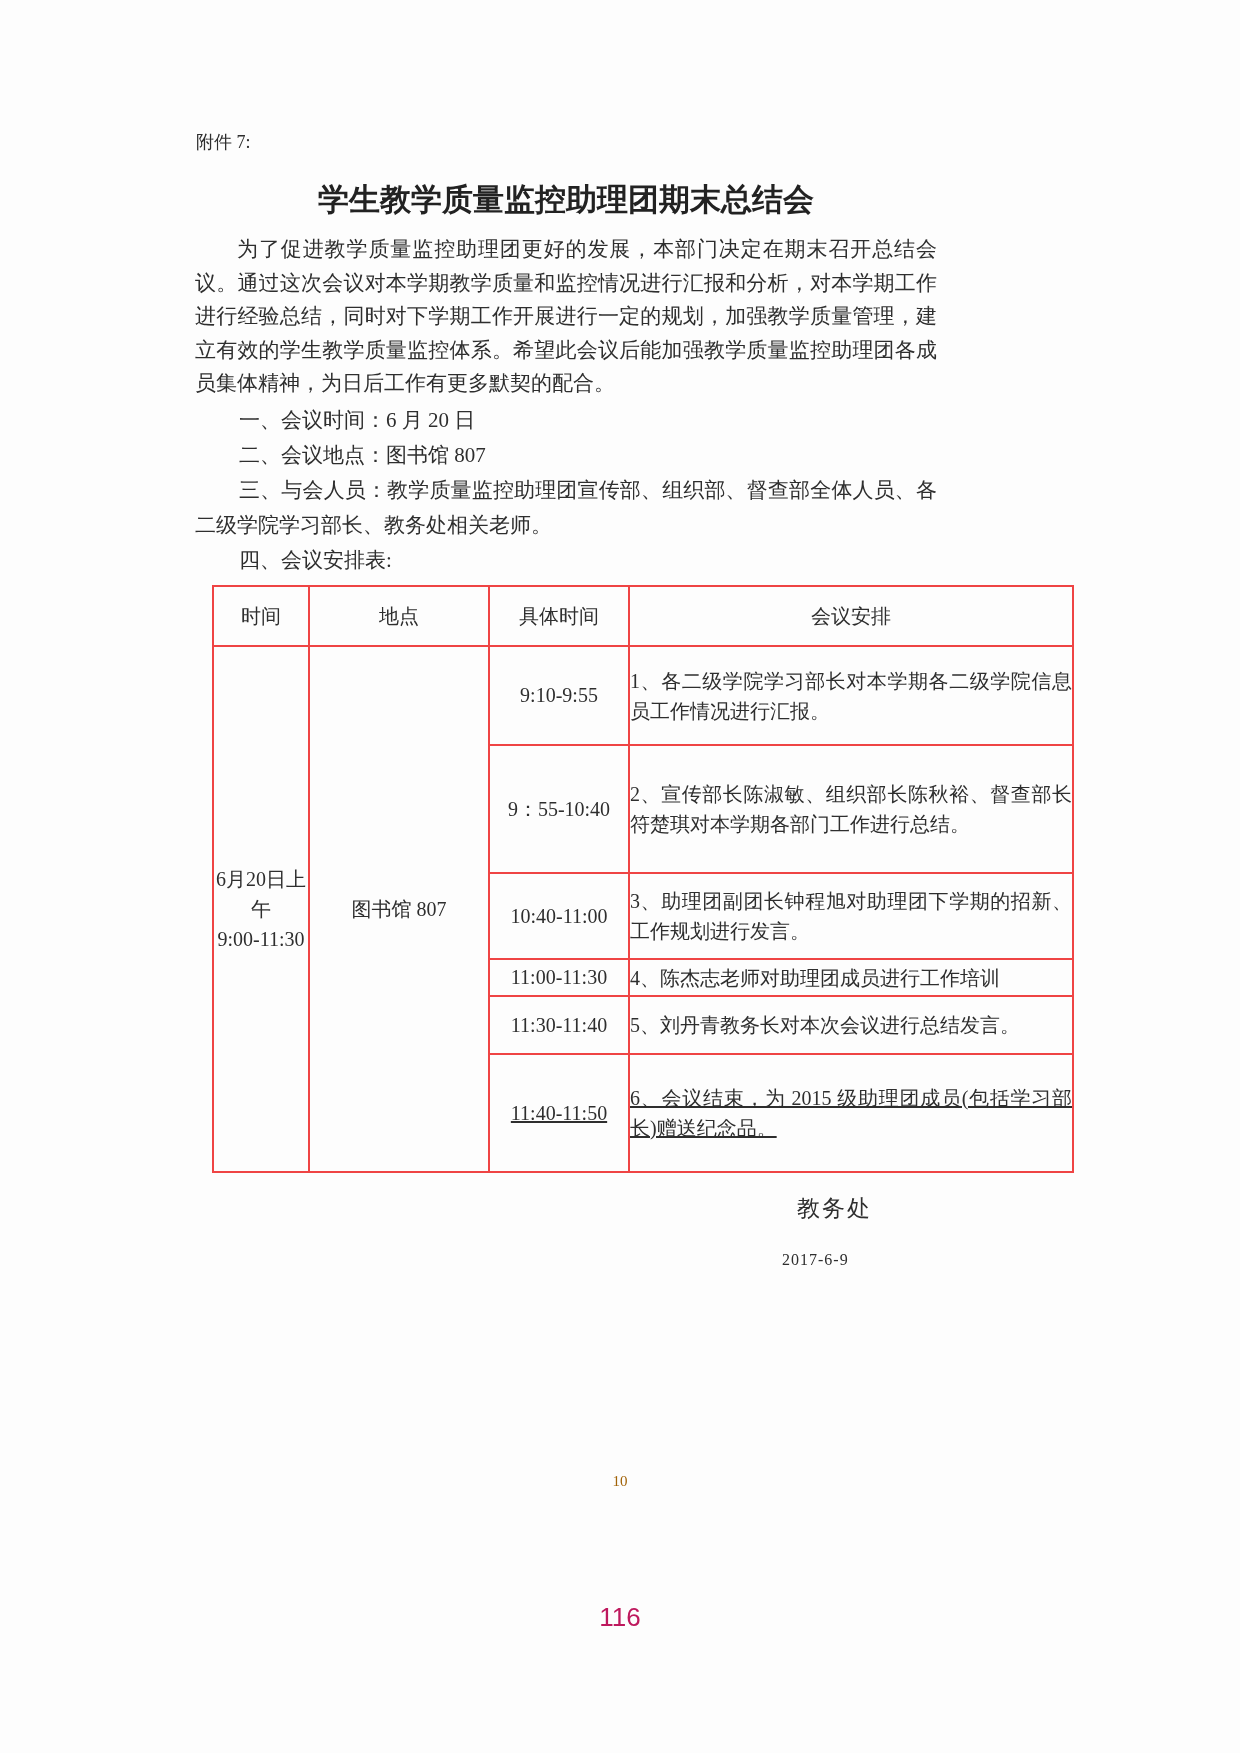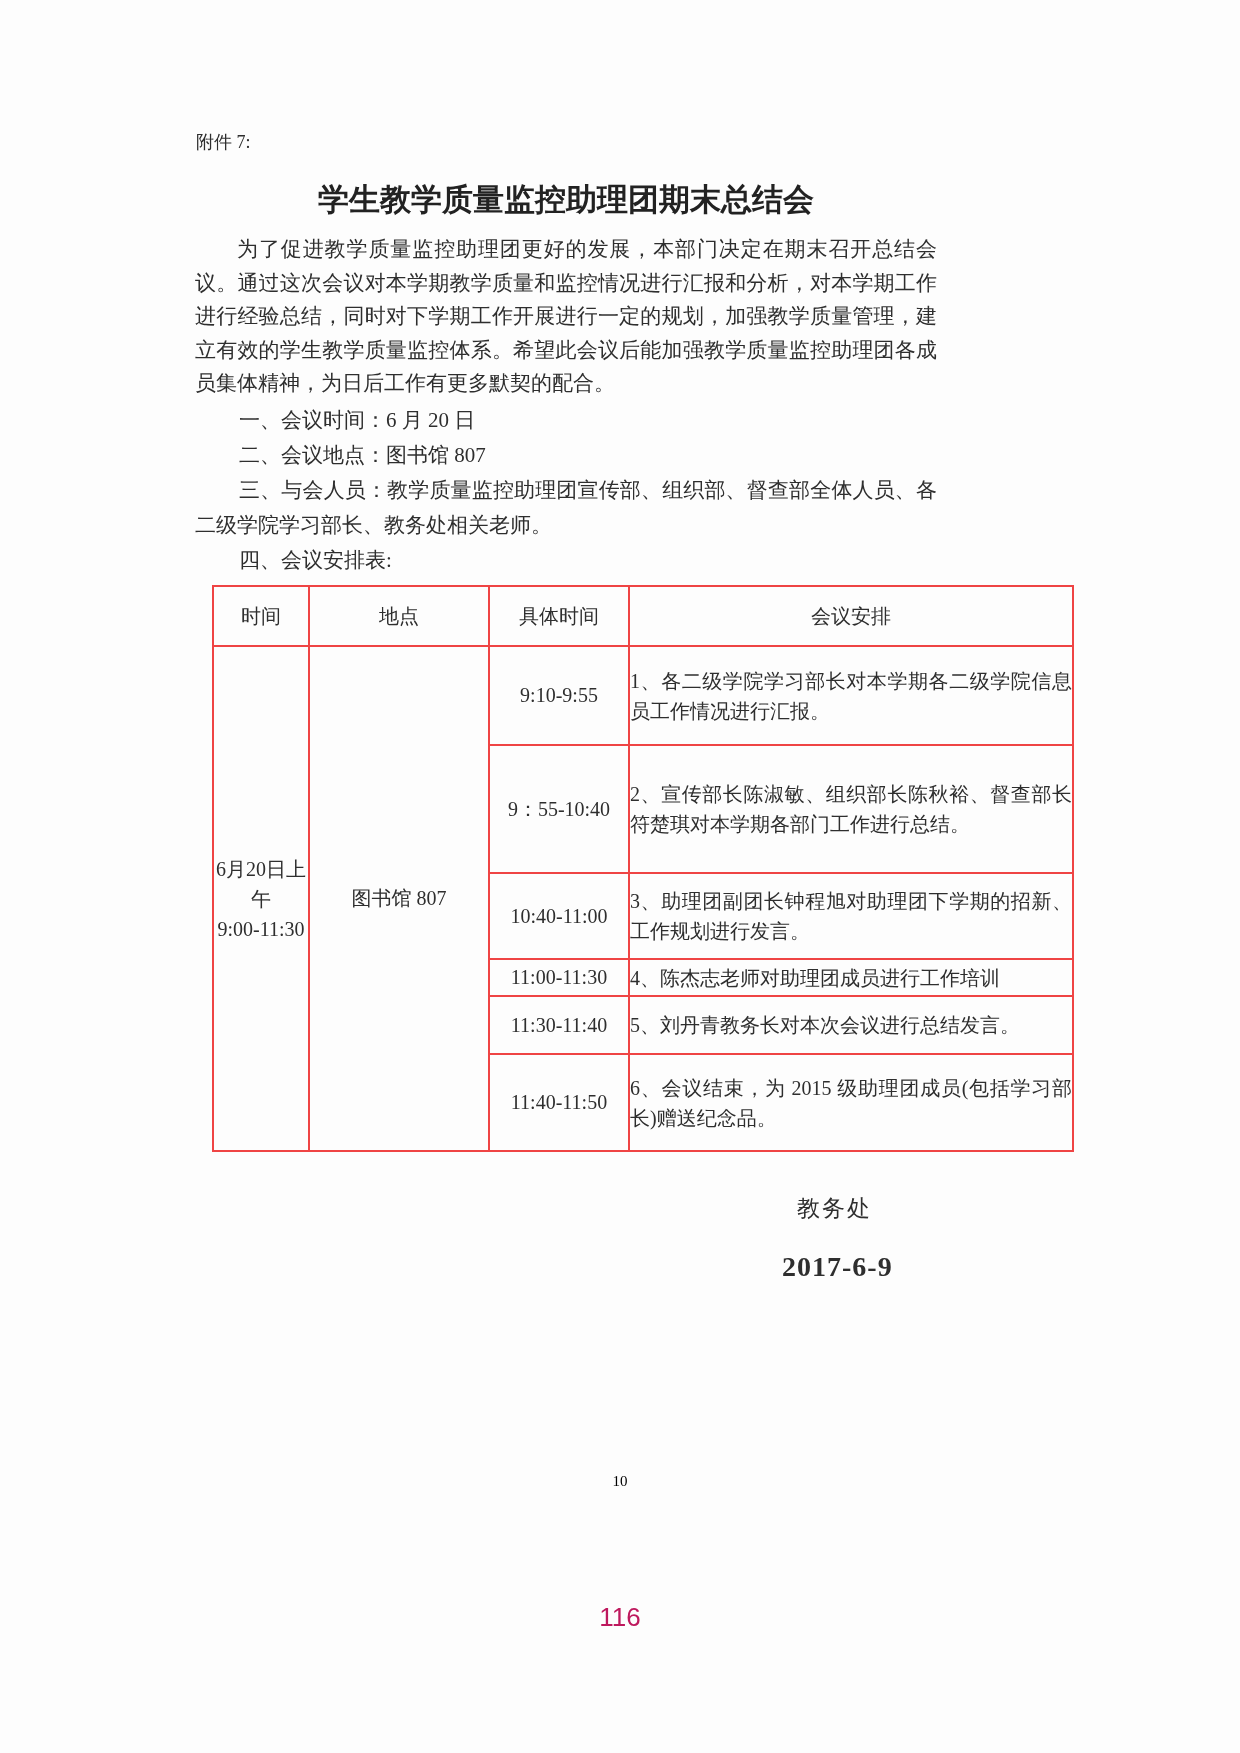--- a/index.html
+++ b/index.html
@@ -25,32 +25,32 @@
   table.schedule{
     position:absolute;left:212px;top:585px;width:860px;
     border-collapse:collapse;table-layout:fixed;font-size:20px;color:#2e2e2e;
   }
   table.schedule th,table.schedule td{
     border:2px solid #ef4444;vertical-align:middle;padding:0;
     overflow:hidden;
   }
   table.schedule th{font-weight:normal;height:58px;text-align:center;}
   tr.row-0{height:99px;} tr.row-1{height:128px;} tr.row-2{height:86px;}
-  tr.row-3{height:37px;margin-top:28px;} tr.row-4{height:58px;} tr.row-5{height:97px;}
+  tr.row-3{height:37px;margin-top:28px;} tr.row-4{height:58px;} tr.row-5{height:118px;text-decoration:underline;}
   td.c-date{text-align:center;line-height:30px;}
   td.c-date span{display:block;}
   td.c-loc{text-align:center;}
   td.c-time{text-align:center;white-space:nowrap;}
   td.c-agenda{
     text-align:justify;line-height:30px;padding:0 26px 0 14px;
   }
   .dept{position:absolute;left:797px;top:1193px;font-size:23px;letter-spacing:2px;}
-  .sigdate{position:absolute;left:782px;top:1251px;font-size:28px;letter-spacing:1px;font-weight:bold;}
+  .sigdate{position:absolute;left:782px;top:1251px;font-size:16px;letter-spacing:1px;}
   .pnum-inner{position:absolute;left:0;top:1473px;width:1240px;text-align:center;
-    font-size:15px;color:#000000;}
+    font-size:15px;color:#a16207;}
   .pnum-outer{position:absolute;left:0;top:1602px;width:1240px;text-align:center;
     font-size:26px;color:#be185d;font-family:"Liberation Sans","DejaVu Sans",sans-serif;}
 </style>
 </head>
 <body>
 
 <div class="page">
 
   <div class="attach">附件 7:</div>
 

